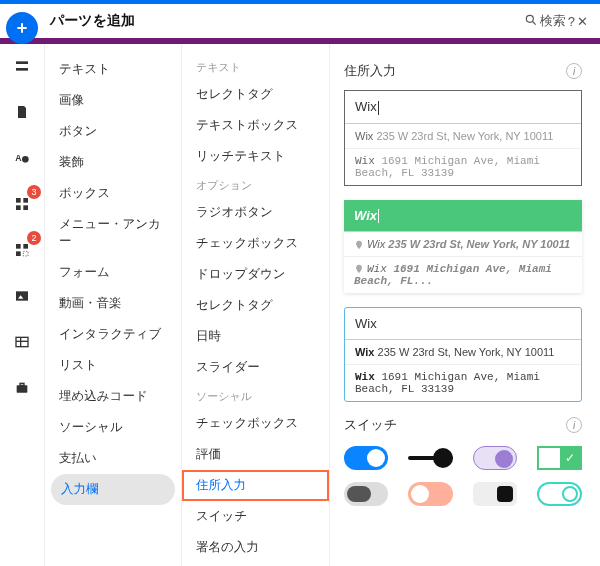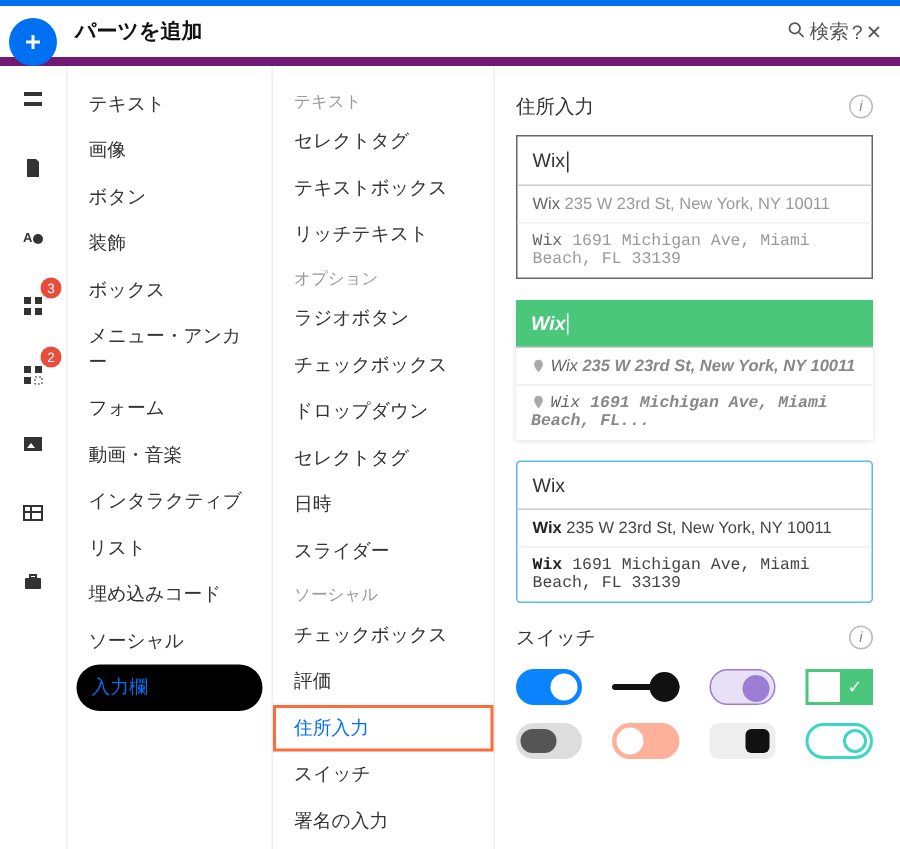--- a/index.html
+++ b/index.html
@@ -10,21 +10,21 @@
 .header-right { display: flex; align-items: center; gap: 2px; color: #555; }
 .header-right svg { width: 14px; height: 14px; }
 .main { display: flex; height: 522px; }
 .iconbar { width: 44px; display: flex; flex-direction: column; align-items: center; padding-top: 0; gap: 8px; position: relative; }
 .iconbar .ib-item { width: 32px; height: 32px; display: flex; align-items: center; justify-content: center; border-radius: 50%; position: relative; margin-top: 6px; }
 .iconbar .ib-add { background: #0070f3; color: #fff; position: absolute; top: -38px; left: 6px; }
 .iconbar svg { width: 16px; height: 16px; }
 .badge { position: absolute; top: -3px; right: -3px; background: #e74c3c; color: #fff; font-size: 9px; width: 14px; height: 14px; border-radius: 50%; display: flex; align-items: center; justify-content: center; }
 .cat-col { width: 138px; border-left: 1px solid #eee; border-right: 1px solid #eee; padding: 10px 0; overflow-y: auto; }
 .cat-item { padding: 7px 14px; font-size: 12.5px; cursor: pointer; color: #333; }
-.cat-item.active { background: #000000; color: #0070f3; border-radius: 20px; margin: 0 6px; padding: 7px 10px; }
+.cat-item.active { background: #e5e5e5; color: #0070f3; border-radius: 20px; margin: 0 6px; padding: 7px 10px; }
 .sub-col { width: 148px; border-right: 1px solid #eee; padding: 10px 0; font-size: 12.5px; overflow-y: auto; }
 .sub-group-h { color: #999; font-size: 11px; padding: 6px 14px 4px; }
 .sub-item { padding: 7px 14px; cursor: pointer; color: #333; }
 .sub-item.selected { border: 2px solid #ff6b3d; padding: 5px 12px; color: #0070f3; }
 .preview { flex: 1; padding: 12px 18px 12px 14px; overflow-y: auto; }
 .preview-row { display: flex; align-items: center; justify-content: space-between; margin: 6px 0 10px; }
 .preview-h { font-size: 13px; color: #333; }
 .info-i { width: 16px; height: 16px; border: 1px solid #bbb; border-radius: 50%; display: flex; align-items: center; justify-content: center; font-size: 10px; color: #888; font-style: italic; }
 .addr-box { border: 1px solid #666; margin-bottom: 14px; }
 .addr-input { padding: 8px 10px; font-size: 13px; color: #333; border-bottom: 1px solid #ccc; }
@@ -140,20 +140,21 @@
       <div class="cat-item">ボタン</div>
       <div class="cat-item">装飾</div>
       <div class="cat-item">ボックス</div>
       <div class="cat-item">メニュー・アンカー</div>
       <div class="cat-item">フォーム</div>
       <div class="cat-item">動画・音楽</div>
       <div class="cat-item">インタラクティブ</div>
       <div class="cat-item">リスト</div>
       <div class="cat-item">埋め込みコード</div>
       <div class="cat-item">ソーシャル</div>
+      <div class="cat-item">支払い</div>
       <div class="cat-item active">入力欄</div>
     </div>
   <div class="sub-col" id="sub-col">
       <div class="sub-group-h">テキスト</div>
       <div class="sub-item">セレクトタグ</div>
       <div class="sub-item">テキストボックス</div>
       <div class="sub-item">リッチテキスト</div>
       <div class="sub-group-h">オプション</div>
       <div class="sub-item">ラジオボタン</div>
       <div class="sub-item">チェックボックス</div>

